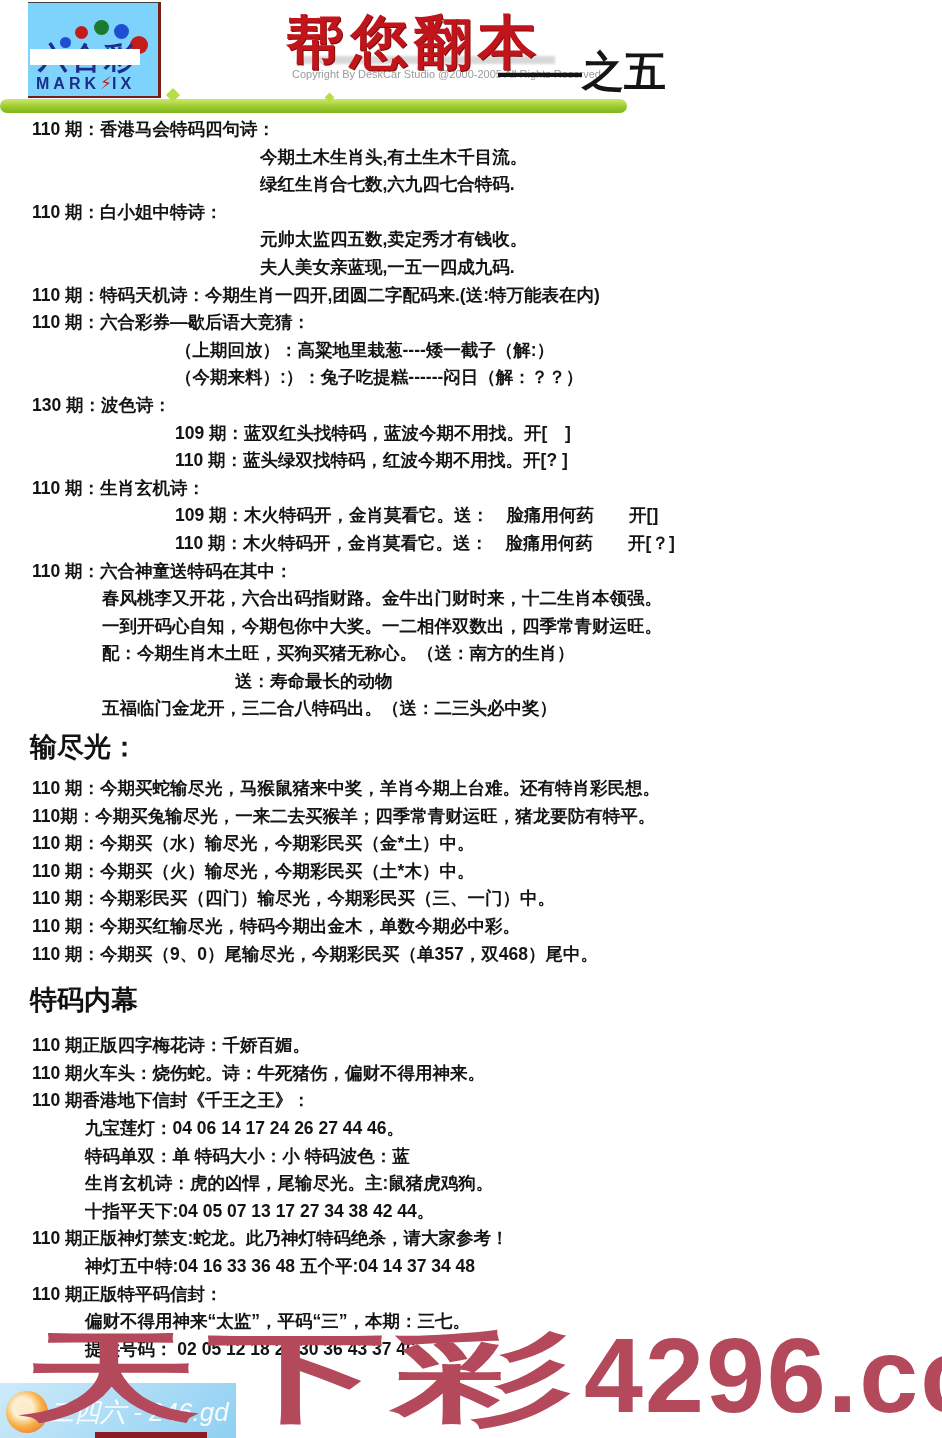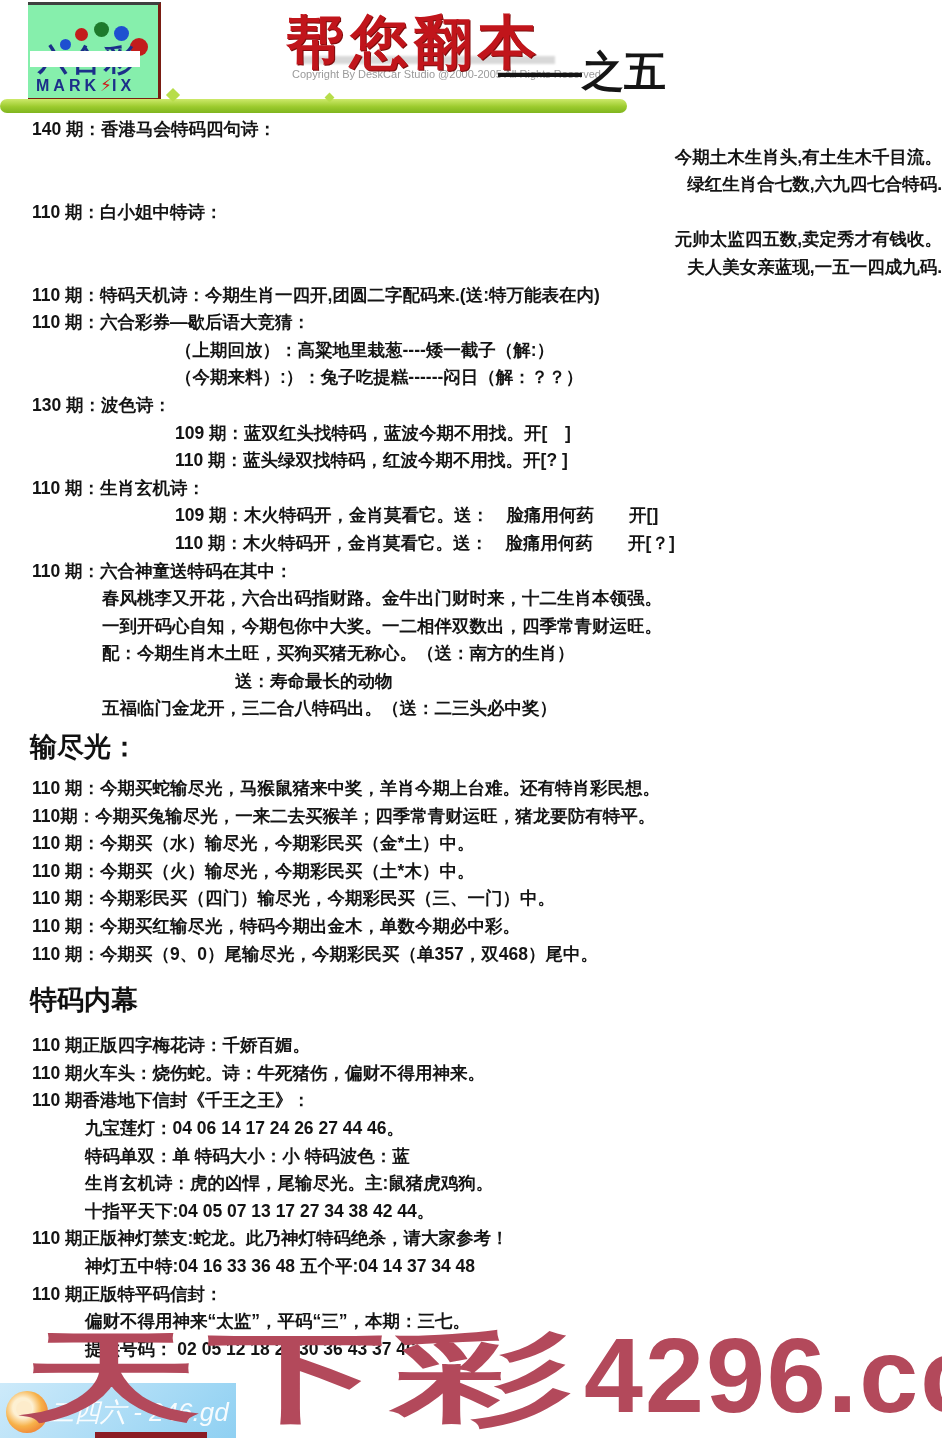--- a/index.html
+++ b/index.html
@@ -1,21 +1,21 @@
 <!DOCTYPE html>
 <html><head>
 <meta charset="utf-8">
 <style>
   html,body{margin:0;padding:0;background:#fff;}
   body{font-family:"Liberation Sans","DejaVu Sans",sans-serif;}
   .page{position:relative;width:942px;height:1438px;background:#ffffff;overflow:hidden;}
 
   
-  .logo-box{position:absolute;left:28px;top:2px;width:130px;height:93px;background:#86efac;
-    border-top:3px solid #404040;border-right:3px solid #7a1d12;border-bottom:2px solid #7a1d12;}
+  .logo-box{position:absolute;left:28px;top:2px;width:130px;height:93px;background:#7dd3fc;
+    border-top:1px solid #404040;border-right:3px solid #7a1d12;border-bottom:2px solid #7a1d12;}
   .dot{position:absolute;border-radius:50%;}
   .logo-cn{position:absolute;left:10px;top:40px;font-size:30px;font-weight:bold;color:#1c2e8a;
     letter-spacing:3px;z-index:1;line-height:30px;}
   .logo-band{position:absolute;left:2px;top:46px;width:110px;height:16px;background:#ffffff;z-index:2;}
   .logo-brand{position:absolute;left:8px;top:70px;z-index:3;font-size:16px;font-weight:bold;
     color:#1c2e8a;letter-spacing:4px;white-space:nowrap;}
   .logo-bolt{color:#d01616;font-size:17px;letter-spacing:0;}
 
   .main-title{position:absolute;left:286px;top:4px;font-size:58px;font-weight:bold;color:#c1151b;
     font-family:"Liberation Serif","DejaVu Serif",serif;letter-spacing:6px;z-index:4;white-space:nowrap;
@@ -32,21 +32,21 @@
   .gd1{left:168px;top:90px;}
   .gd2{left:326px;top:94px;width:7px;height:7px;}
 
   
   .content{position:absolute;left:0;top:116px;width:942px;}
   .line{font-weight:bold;font-size:17.5px;line-height:27.6px;color:#141414;white-space:nowrap;}
   .ind0{padding-left:32px;}
   .ind1{padding-left:85px;}
   .ind2{padding-left:102px;}
   .ind3{padding-left:175px;}
-  .ind4{padding-left:260px;text-align:right;}
+  .ind4{padding-left:260px;}
   .ind5{padding-left:235px;}
   .section-heading{font-size:27px;font-weight:bold;color:#111;padding-left:30px;line-height:36px;}
   .sh-a{margin-top:6px;margin-bottom:10px;}
   .sh-b{margin-top:14px;margin-bottom:14px;}
 
   
   .footer-badge{position:absolute;left:0;top:1383px;width:236px;height:55px;
     background:linear-gradient(135deg,#cdeafa,#8fd0f2);z-index:5;}
   .footer-site{position:absolute;left:48px;top:12px;font-size:26px;font-weight:normal;color:#ffffff;
     opacity:.92;white-space:nowrap;font-style:italic;}
@@ -80,21 +80,21 @@
   <div class="notice-blur"></div>
   <div class="copyright">Copyright By DeskCar Studio @2000-2005 All Rights Reserved.</div>
   <div class="main-title">帮您翻本</div>
   <div class="title-suffix">——之五</div>
 
   <div class="green-bar"></div>
   <span class="green-diamond gd1"></span>
   <span class="green-diamond gd2"></span>
 
   <div class="content">
-    <div class="line ind0">140 期：香港马会特码四句诗：</div>
+    <div class="line ind0">110 期：香港马会特码四句诗：</div>
     <div class="line ind4">今期土木生肖头,有土生木千目流。</div>
     <div class="line ind4">绿红生肖合七数,六九四七合特码.</div>
     <div class="line ind0">110 期：白小姐中特诗：</div>
     <div class="line ind4">元帅太监四五数,卖定秀才有钱收。</div>
     <div class="line ind4">夫人美女亲蓝现,一五一四成九码.</div>
     <div class="line ind0">110 期：特码天机诗：今期生肖一四开,团圆二字配码来.(送:特万能表在内)</div>
     <div class="line ind0">110 期：六合彩券—歇后语大竞猜：</div>
     <div class="line ind3">（上期回放）：高粱地里栽葱----矮一截子（解:）</div>
     <div class="line ind3">（今期来料）:）：兔子吃提糕------闷日（解：？？）</div>
     <div class="line ind0">130 期：波色诗：</div>

